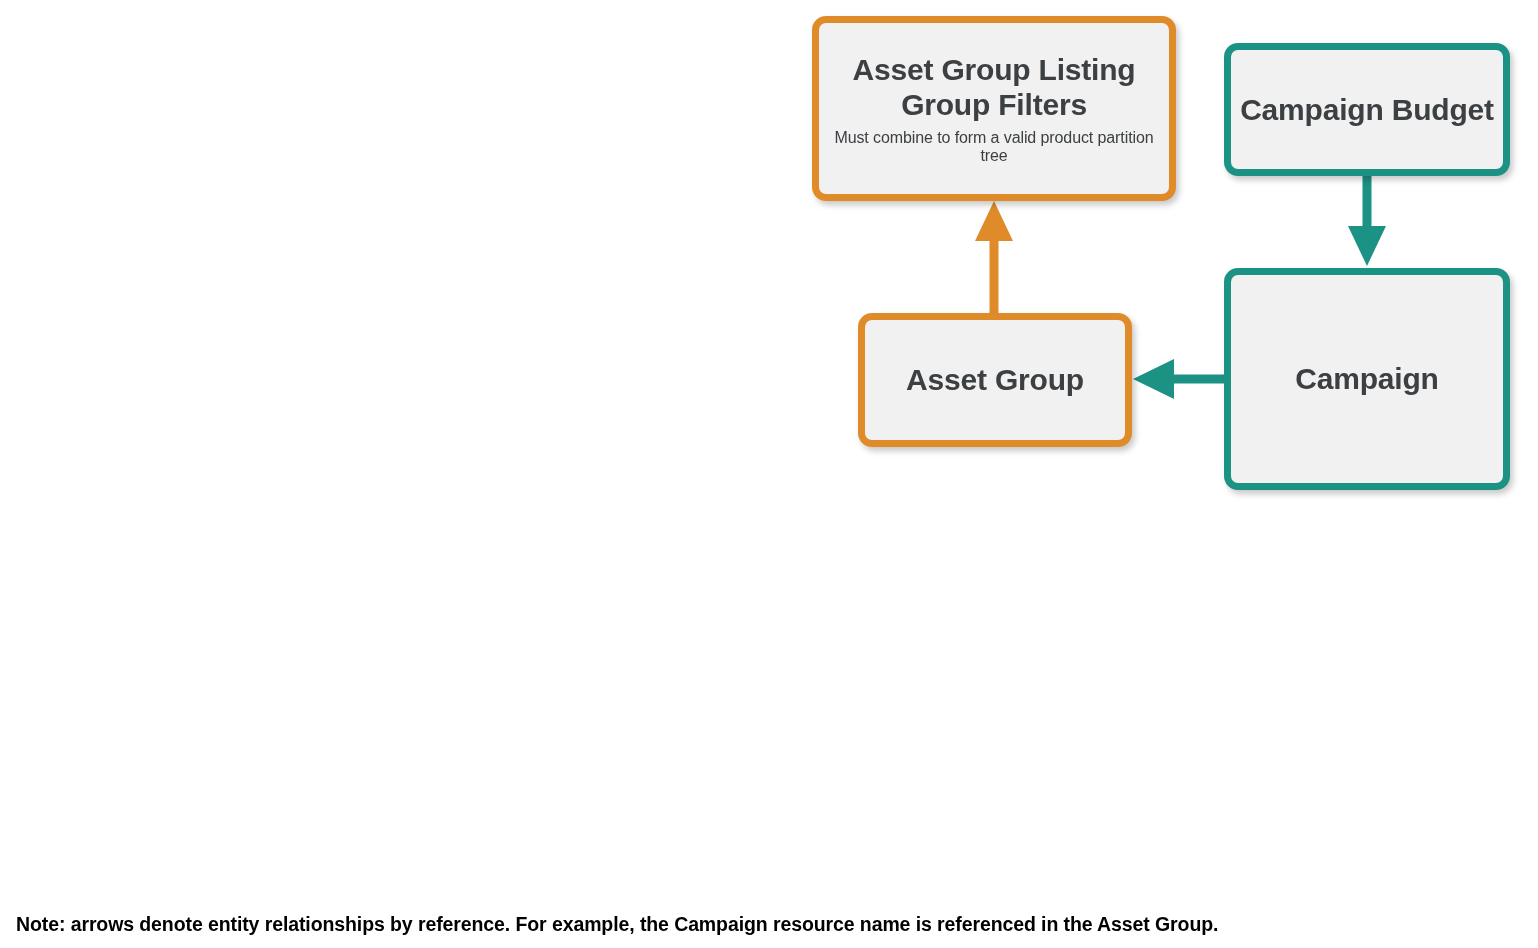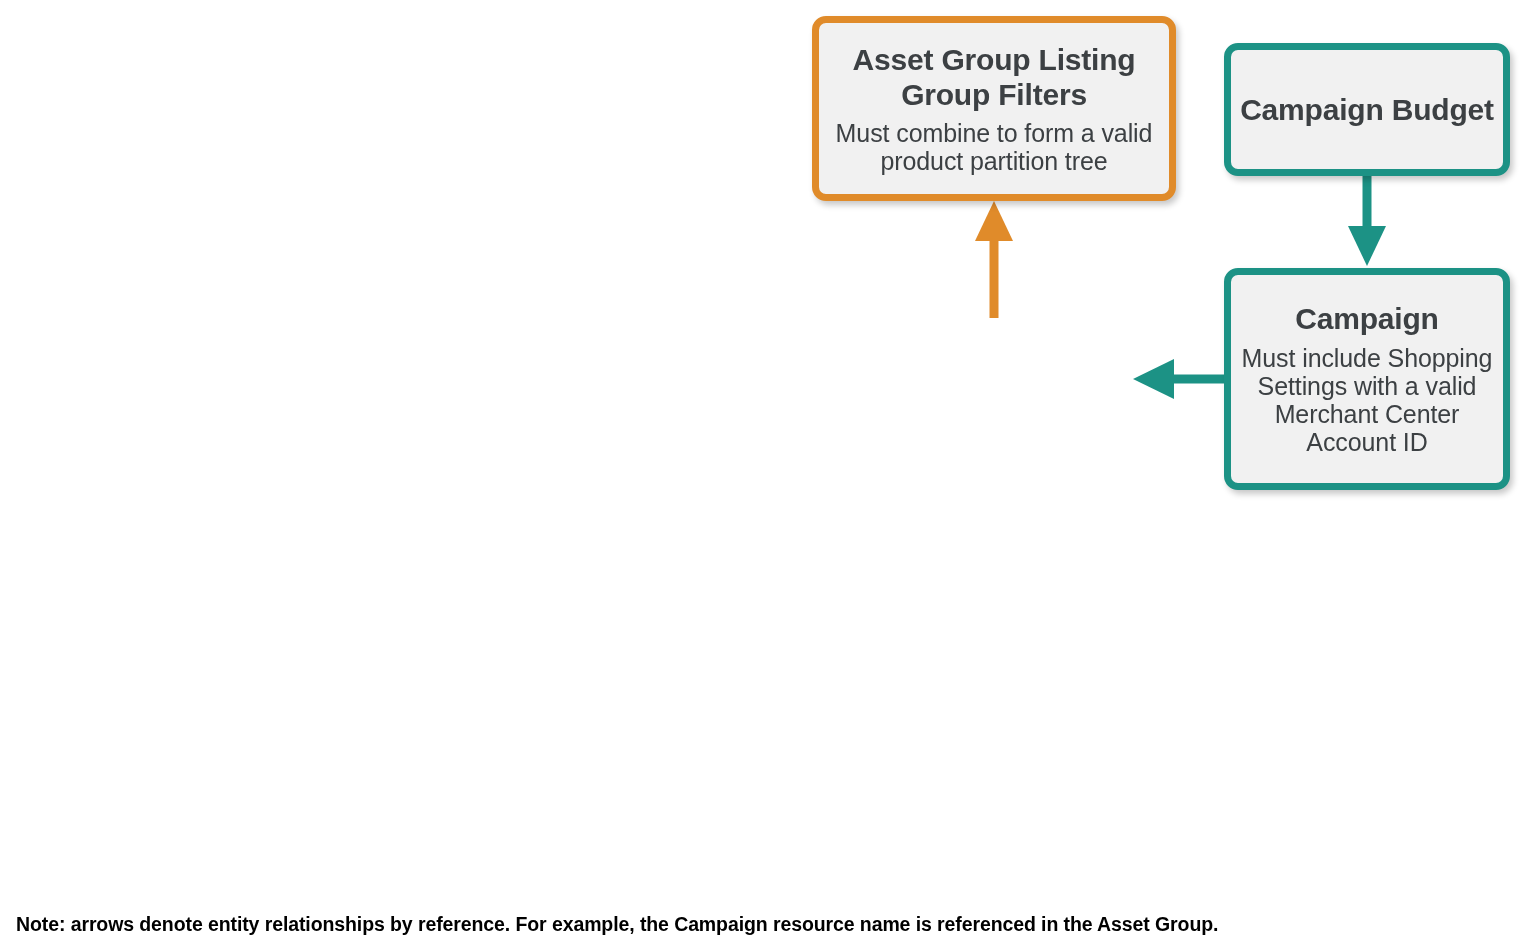--- a/index.html
+++ b/index.html
@@ -39,21 +39,21 @@
   .node.teal   { border: 7px solid #1c9285; }
 
   .node-title {
     font-size: 30px;
     font-weight: bold;
     color: #3c4043;
     line-height: 1.17;
     letter-spacing: -0.2px;
   }
   .node-sub {
-    font-size: 25px;
+    font-size: 16px;
     font-weight: normal;
     color: #3c4043;
     line-height: 1.13;
     margin-top: 7px;
     letter-spacing: -0.1px;
   }
 
   
   #node-aglgf   { left: 812px;  top: 16px;  width: 364px; height: 185px; padding: 0 14px; }
   #node-budget  { left: 1224px; top: 43px;  width: 286px; height: 133px; }
@@ -105,19 +105,21 @@
     <div class="node-title">Asset Group Listing Group Filters</div>
     <div class="node-sub">Must combine to form a valid product partition tree</div>
   </div>
 
   <div class="node teal" id="node-budget">
     <div class="node-title">Campaign Budget</div>
   </div>
 
   <div class="node teal" id="node-campaign">
     <div class="node-title">Campaign</div>
-    <div class="node-sub">Must include Shopping Settings with a valid Merchant Center Account ID</div>
   </div>
 
+  <div class="node orange" id="node-ag">
+    <div class="node-title">Asset Group</div>
+  </div>
 
   <div class="note">Note: arrows denote entity relationships by reference. For example, the Campaign resource name is referenced in the Asset Group.</div>
 
 </div>
 
 </body></html>

